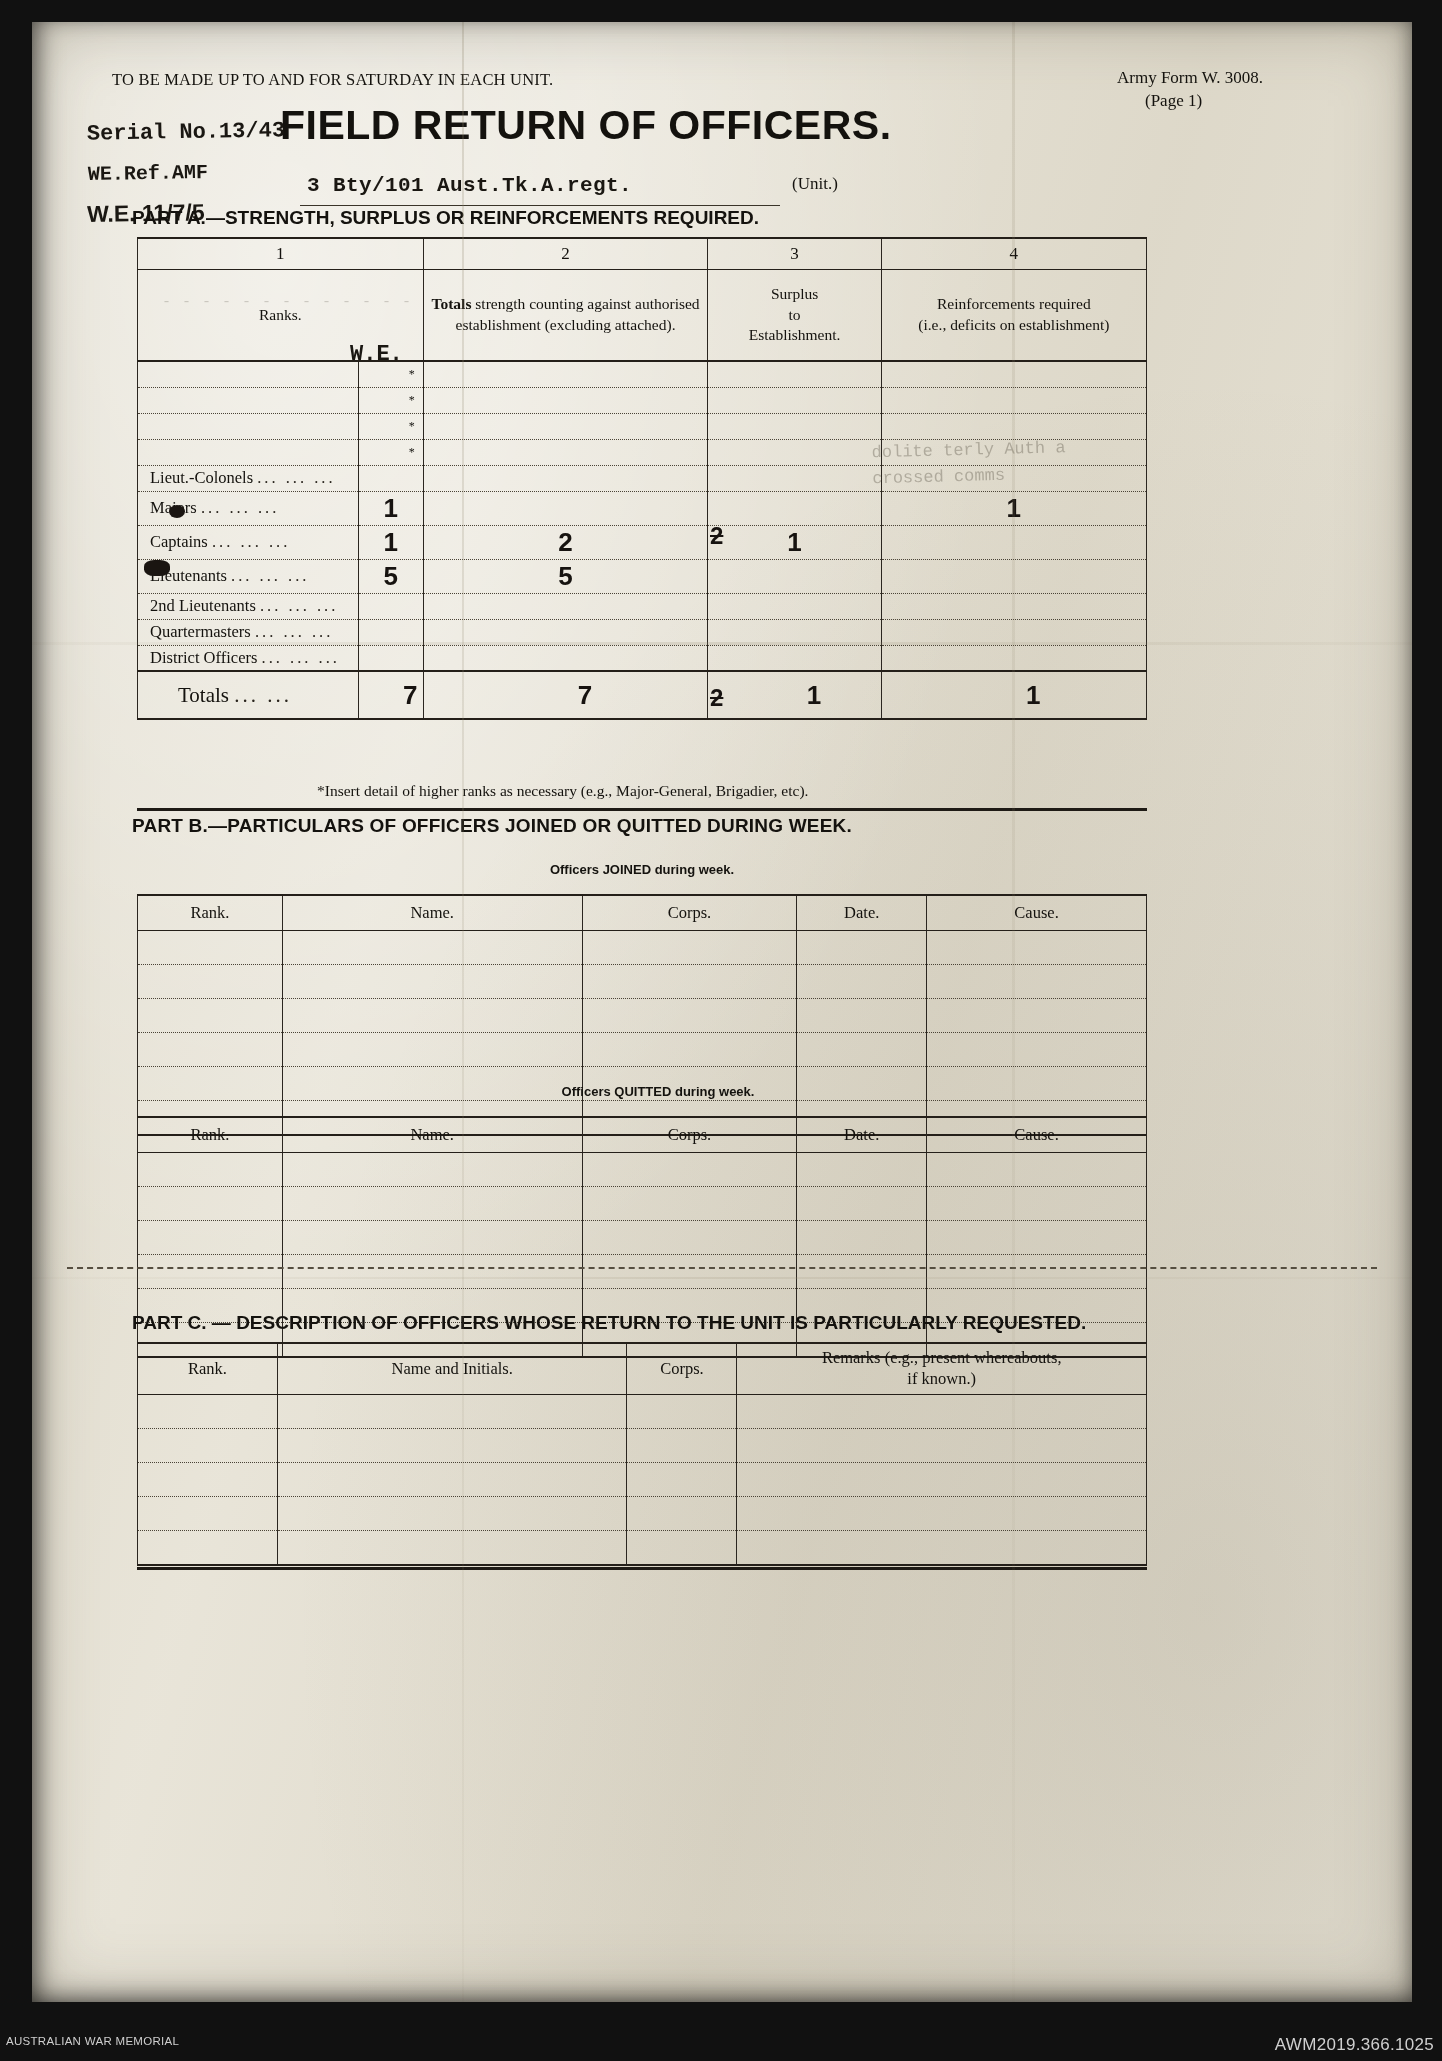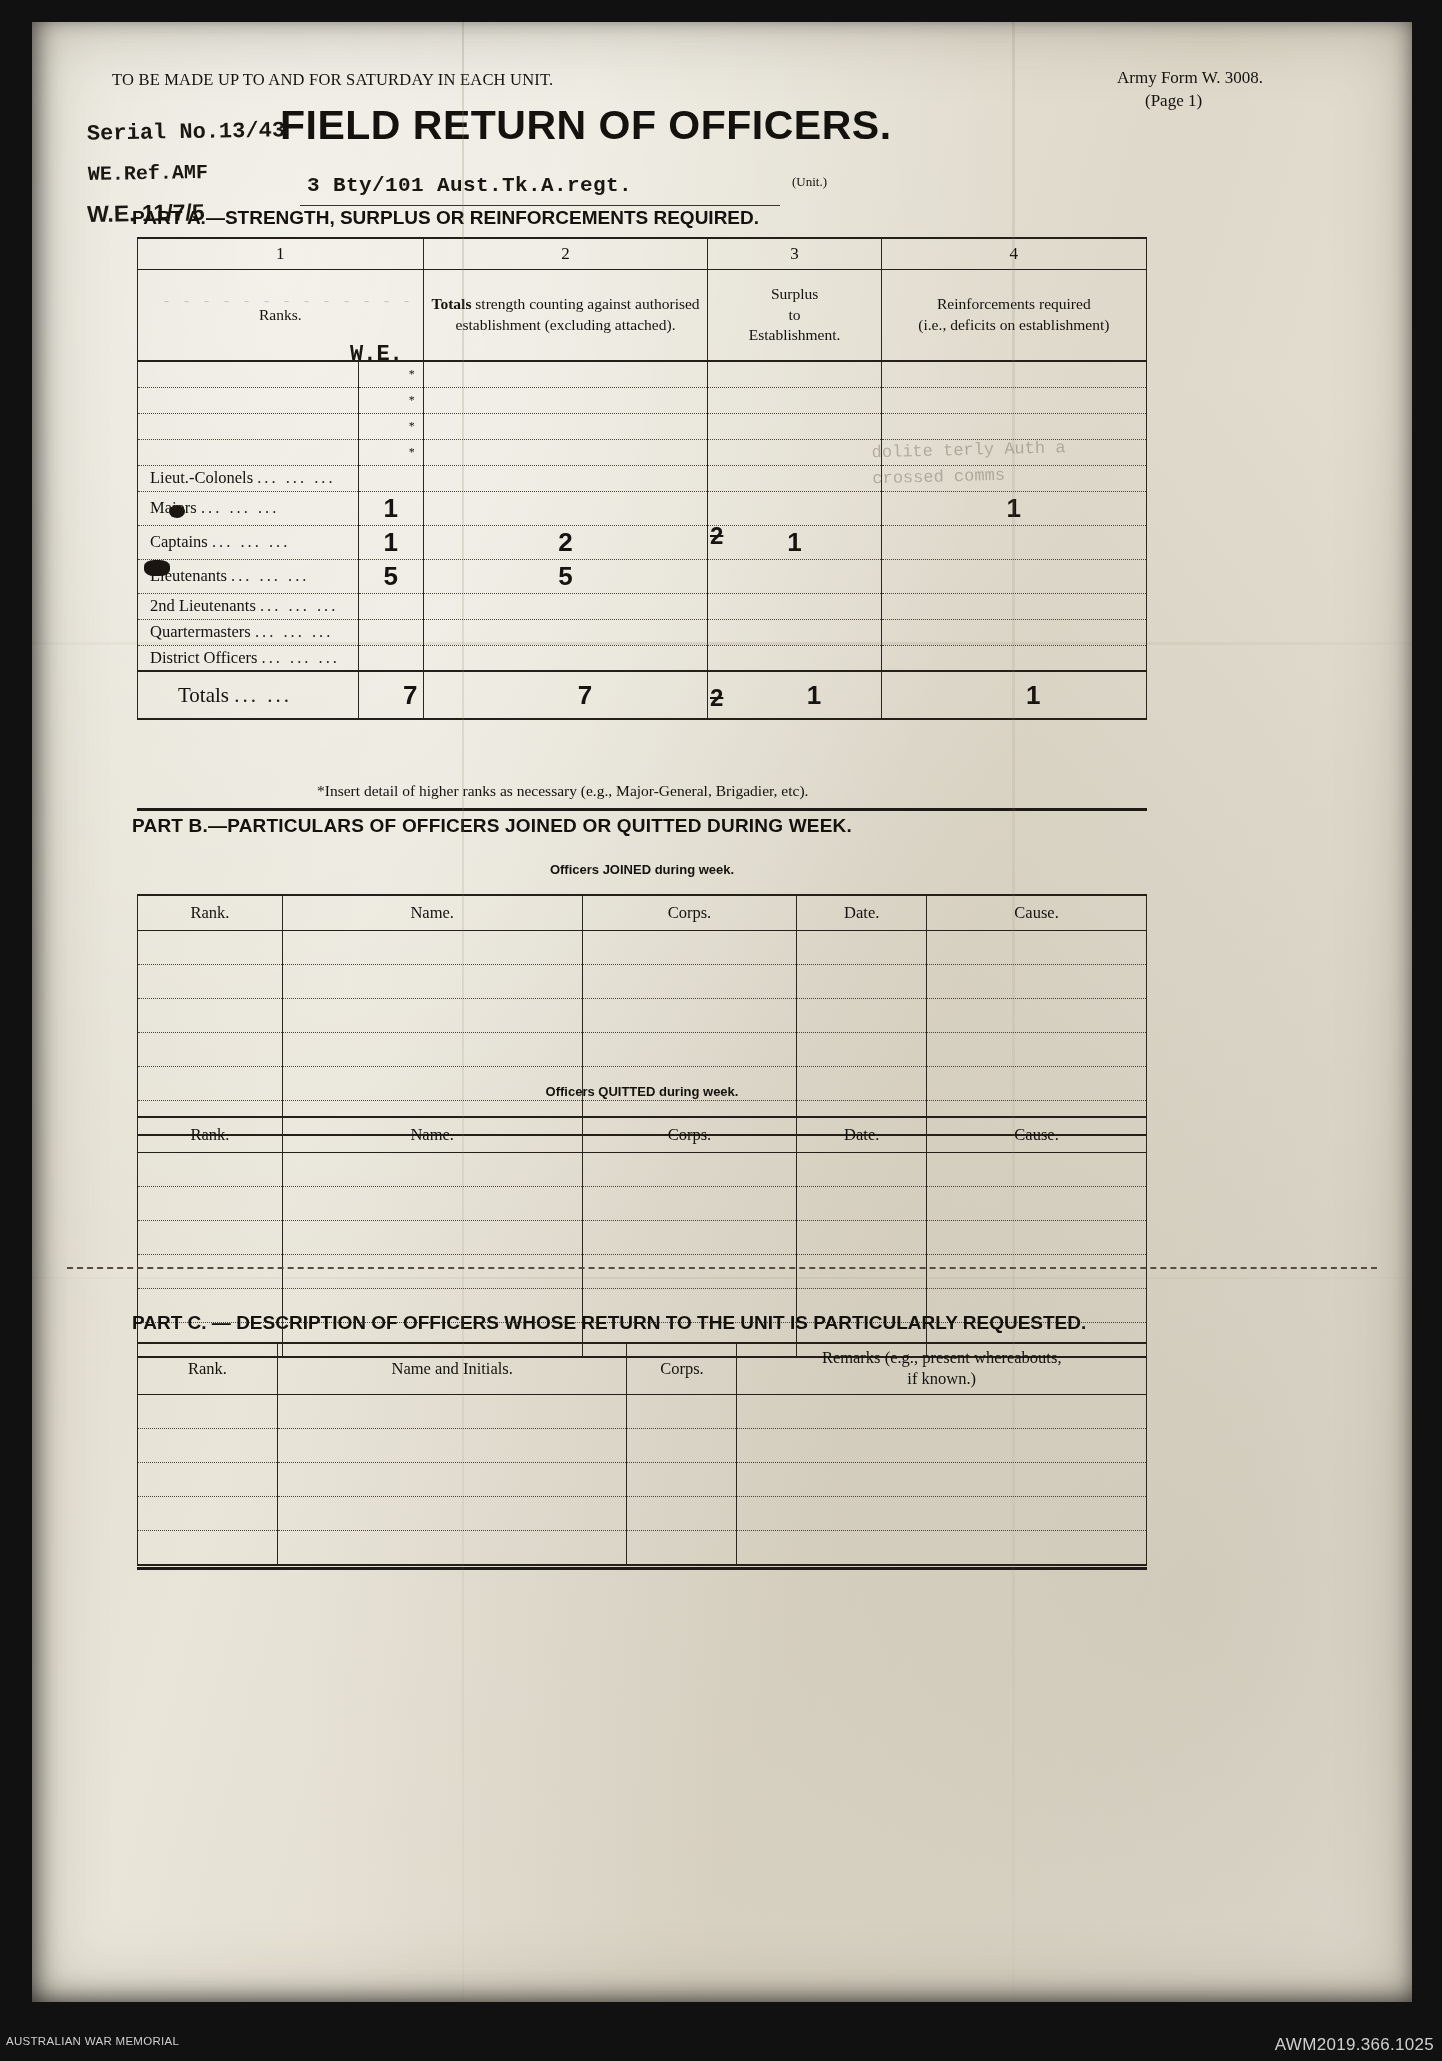--- a/index.html
+++ b/index.html
@@ -32,21 +32,21 @@
   .armyform .pg{margin-left:28px;}
 
   .title{position:absolute;left:248px;top:80px;font-family:"Liberation Sans",sans-serif;font-weight:bold;font-size:41px;letter-spacing:.5px;}
 
   .typed{font-family:"Liberation Mono",monospace;font-weight:bold;color:#1a1712;}
   .serial{position:absolute;left:55px;top:98px;font-size:22px;transform:rotate(-1deg);}
   .weref{position:absolute;left:56px;top:140px;font-size:20px;transform:rotate(-1deg);}
   .we115{position:absolute;left:55px;top:178px;font-size:23px;font-family:"Liberation Sans",sans-serif;font-weight:bold;transform:rotate(-1deg);}
   .unitname{position:absolute;left:275px;top:152px;font-size:21px;letter-spacing:.4px;}
   .unitrule{position:absolute;left:268px;top:183px;width:480px;border-bottom:1px solid #3a3429;}
-  .unitlabel{position:absolute;left:760px;top:152px;font-size:13px;}
+  .unitlabel{position:absolute;left:760px;top:152px;font-size:17px;}
 
   .partA{position:absolute;left:100px;top:185px;font-family:"Liberation Sans",sans-serif;font-weight:bold;font-size:19px;}
 
   
   .tblA{position:absolute;left:105px;top:215px;width:1010px;}
   .tblA table{border-collapse:collapse;width:100%;}
   .tblA td,.tblA th{border-left:1px solid #2b2620;border-right:1px solid #2b2620;}
   .colnum{height:28px;text-align:center;font-size:17px;border-top:2px solid #241f19;border-bottom:1px solid #241f19;font-family:"Liberation Serif",serif;}
   .hdr{height:86px;text-align:center;vertical-align:middle;font-size:15.5px;line-height:1.35;border-bottom:2px solid #241f19;padding:2px 6px;}
   .hdr b{font-weight:bold;}
@@ -333,21 +333,21 @@
                 <td></td>
                 <td></td>
                 <td></td>
                 <td></td>
                 <td></td>
               </tr>
         </tbody>
           </table>
       </div>
 
-      <div class="subB" style="top:1062px;">Officers QUITTED during week.</div>
+      <div class="subB" style="top:1062px;padding-left:16px;">Officers QUITTED during week.</div>
 
       <div class="tblB" style="top:1094px;">
         <table>
           <colgroup>
               <col style="width:145px">
               <col style="width:300px">
               <col style="width:215px">
               <col style="width:130px">
               <col style="width:220px">
             </colgroup>

